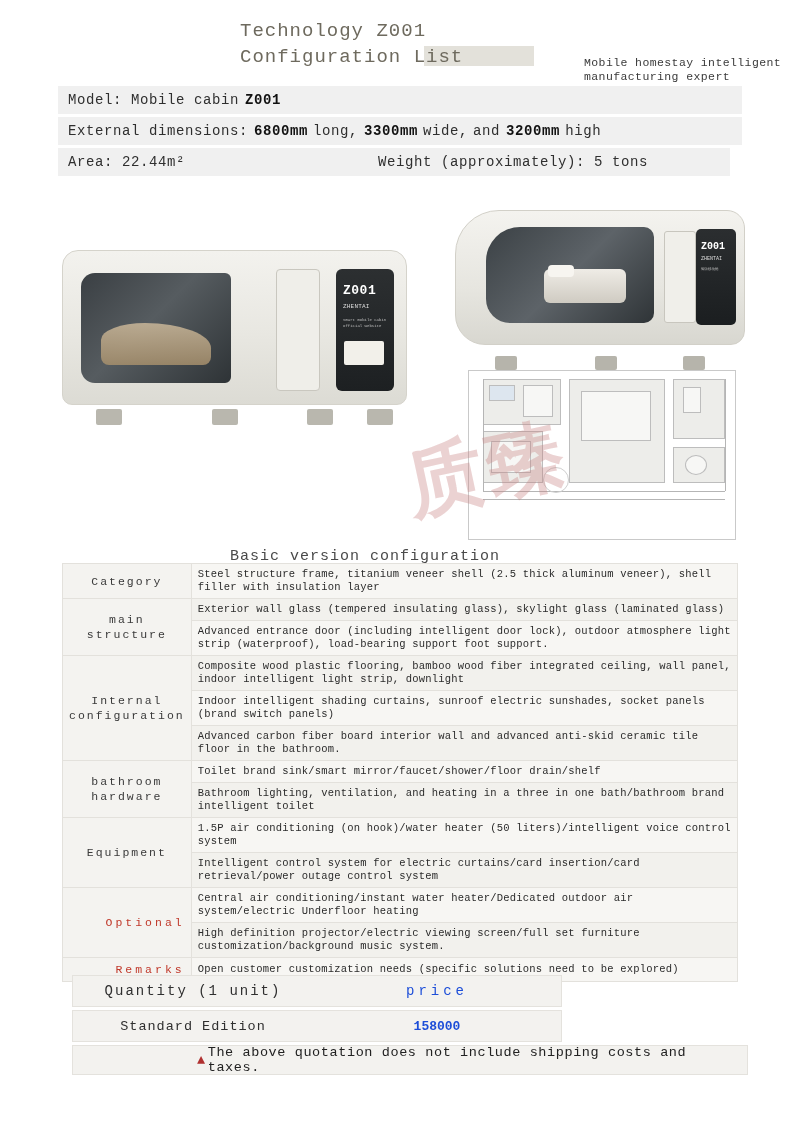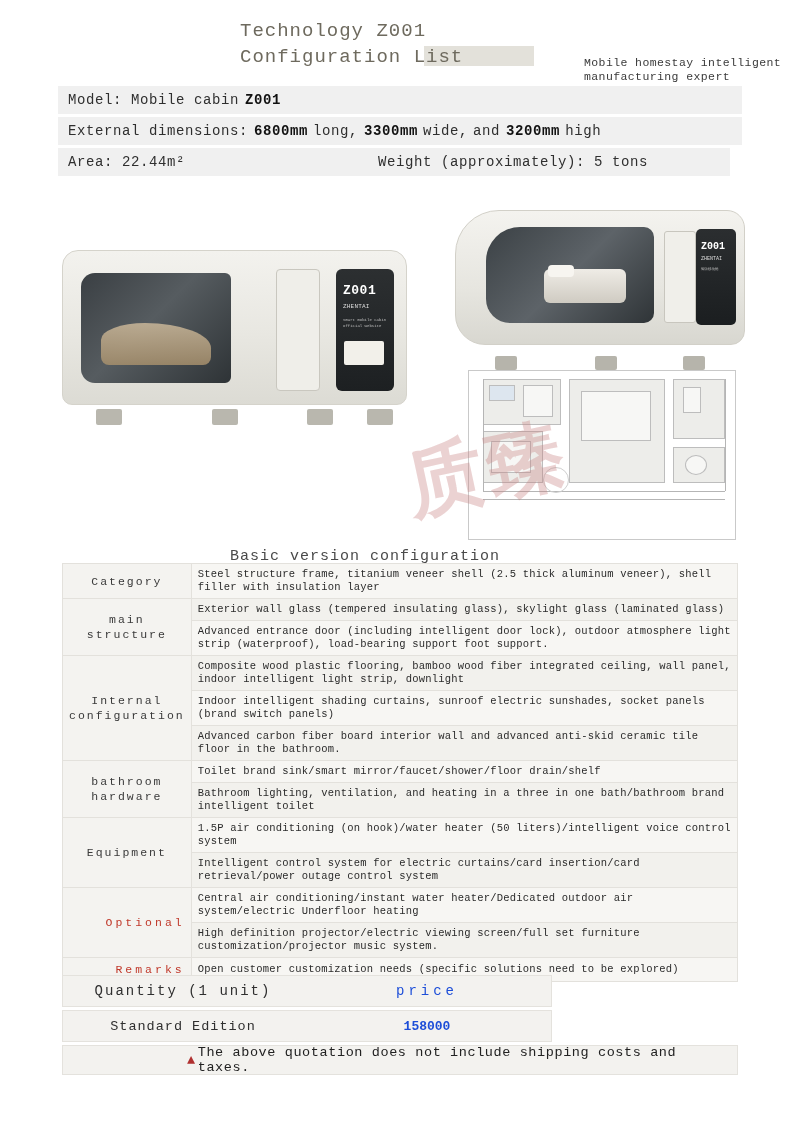--- a/index.html
+++ b/index.html
@@ -284,21 +284,21 @@
   td.cat.red { color: #c0392b; letter-spacing: 3px; text-align: right; }
   td.desc {
     background: #f7f6f3;
     letter-spacing: .2px;
   }
   tr.alt td.desc { background: #f2f1ed; }
 
   
   .price-wrap {
     position: absolute;
-    left: 62px; top: 975px;
+    left: 72px; top: 975px;
     width: 676px;
   }
   .price-row {
     display: flex;
     background: #f3f2ef;
     border: 1px solid #e4e2dd;
     height: 32px;
     align-items: center;
     margin-bottom: 3px;
     width: 490px;
@@ -471,21 +471,21 @@
         </tr>
         <tr class="alt">
           <td class="desc">Intelligent control system for electric curtains/card insertion/card retrieval/power outage control system</td>
         </tr>
 
         <tr>
           <td class="cat red" rowspan="2">Optional</td>
           <td class="desc">Central air conditioning/instant water heater/Dedicated outdoor air system/electric Underfloor heating</td>
         </tr>
         <tr class="alt">
-          <td class="desc">High definition projector/electric viewing screen/full set furniture customization/projector music system.</td>
+          <td class="desc">High definition projector/electric viewing screen/full set furniture customization/background music system.</td>
         </tr>
 
         <tr>
           <td class="cat red">Remarks</td>
           <td class="desc">Open customer customization needs (specific solutions need to be explored)</td>
         </tr>
       </tbody>
     </table>
   </div>
 

